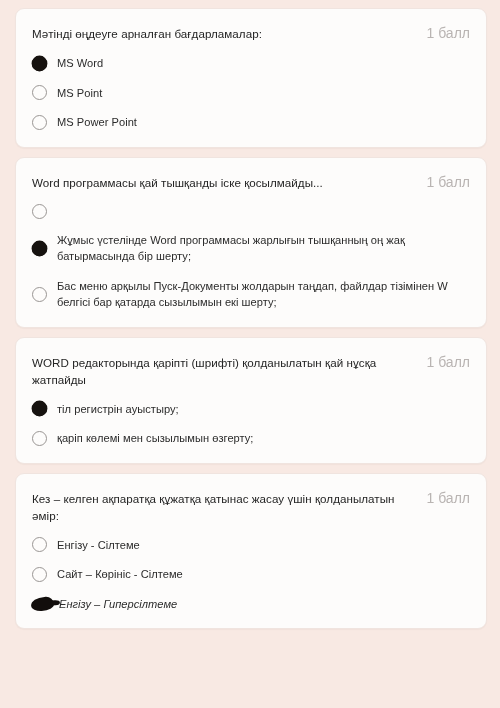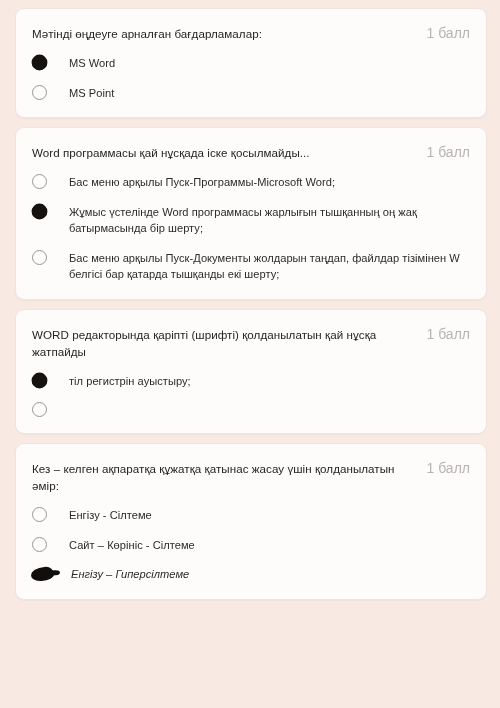--- a/index.html
+++ b/index.html
@@ -50,22 +50,22 @@
     color: #b9b4b2;
     white-space: nowrap;
     padding-top: 1px;
     flex-shrink: 0;
   }
   .options {
     margin-top: 13px;
   }
   .option-row {
     display: flex;
-    align-items: flex-start;
-    gap: 22px;
+    align-items: center;
+    gap: 10px;
     margin-bottom: 13px;
     position: relative;
   }
   .option-row:last-child {
     margin-bottom: 2px;
   }
   .radio {
     width: 15px;
     height: 15px;
     border-radius: 50%;
@@ -129,54 +129,58 @@
         </div>
         <div class="options">
           <div class="option-row">
             <span class="radio checked"></span>
             <span class="option-label">MS Word</span>
           </div>
           <div class="option-row">
             <span class="radio"></span>
             <span class="option-label">MS Point</span>
           </div>
-        </div>
-      </div>
-      <div class="question-card">
-        <div class="q-head">
-          <div class="q-title">Word программасы қай нұсқада іске қосылмайды...</div>
-          <div class="q-points">1 балл</div>
-        </div>
-        <div class="options">
-          <div class="option-row">
-            <span class="radio"></span>
-            <span class="option-label">Бас меню арқылы Пуск-Программы-Microsoft Word;</span>
+          <div class="option-row">
+            <span class="radio"></span>
+            <span class="option-label">MS Power Point</span>
+          </div>
+        </div>
+      </div>
+      <div class="question-card">
+        <div class="q-head">
+          <div class="q-title">Word программасы қай тышқанды іске қосылмайды...</div>
+          <div class="q-points">1 балл</div>
+        </div>
+        <div class="options">
+          <div class="option-row">
+            <span class="radio"></span>
           </div>
           <div class="option-row">
             <span class="radio checked"></span>
             <span class="option-label">Жұмыс үстелінде Word программасы жарлығын тышқанның оң жақ батырмасында бір шерту;</span>
           </div>
           <div class="option-row">
             <span class="radio"></span>
-            <span class="option-label">Бас меню арқылы Пуск-Документы жолдарын таңдап, файлдар тізімінен W белгісі бар қатарда тышқанды екі шерту;</span>
+            <span class="option-label">Бас меню арқылы Пуск-Документы жолдарын таңдап, файлдар тізімінен W белгісі бар қатарда сызылымын екі шерту;</span>
           </div>
         </div>
       </div>
       <div class="question-card">
         <div class="q-head">
           <div class="q-title">WORD редакторында қаріпті (шрифті) қолданылатын қай нұсқа жатпайды</div>
           <div class="q-points">1 балл</div>
         </div>
         <div class="options">
           <div class="option-row">
             <span class="radio checked"></span>
             <span class="option-label">тіл регистрін ауыстыру;</span>
           </div>
           <div class="option-row">
             <span class="radio"></span>
+            <span class="option-label">қаріп көлемі мен сызылымын өзгерту;</span>
           </div>
         </div>
       </div>
       <div class="question-card">
         <div class="q-head">
           <div class="q-title">Кез – келген ақпаратқа құжатқа қатынас жасау үшін қолданылатын әмір:</div>
           <div class="q-points">1 балл</div>
         </div>
         <div class="options">
           <div class="option-row">

